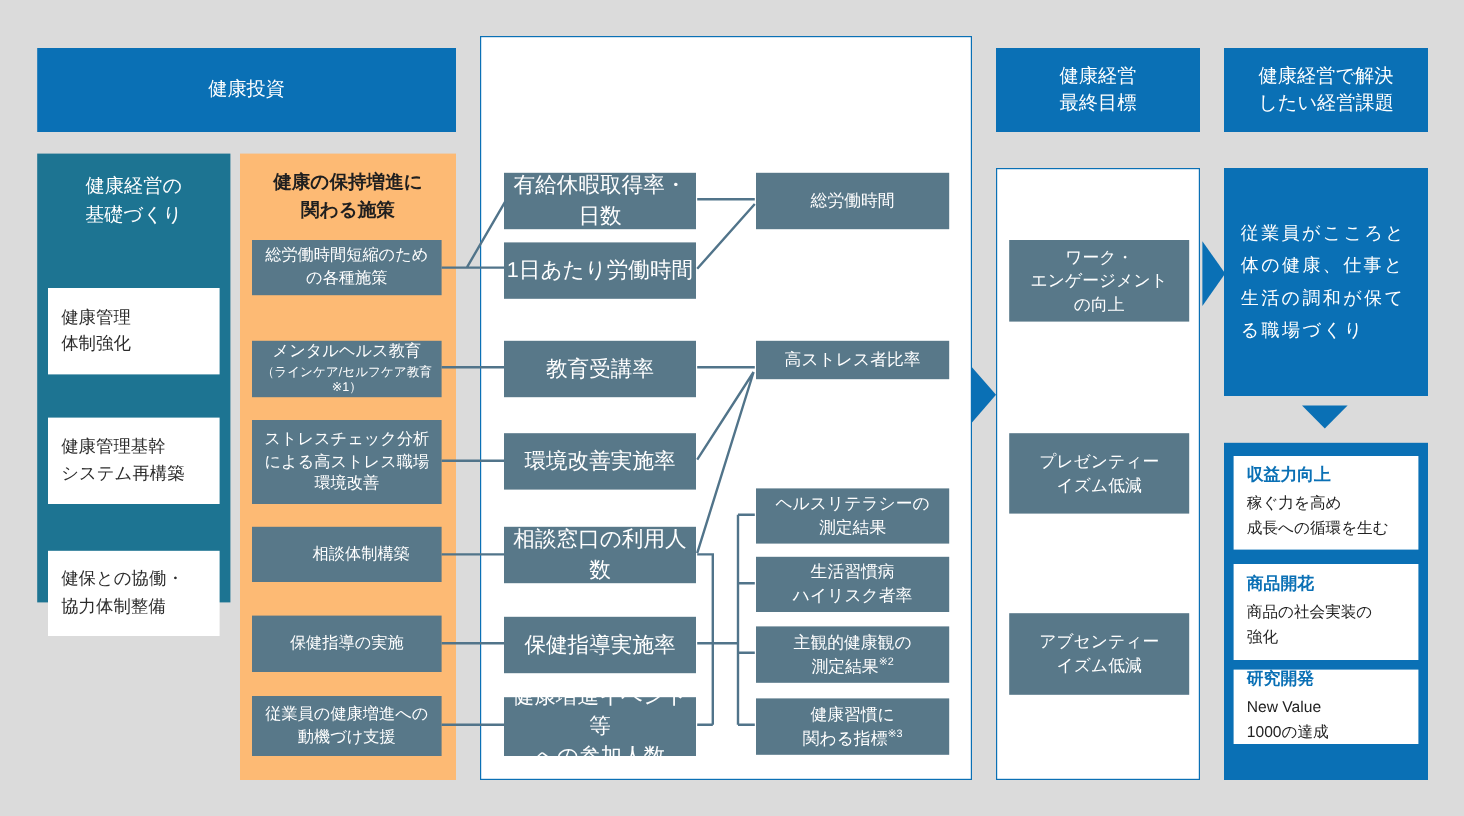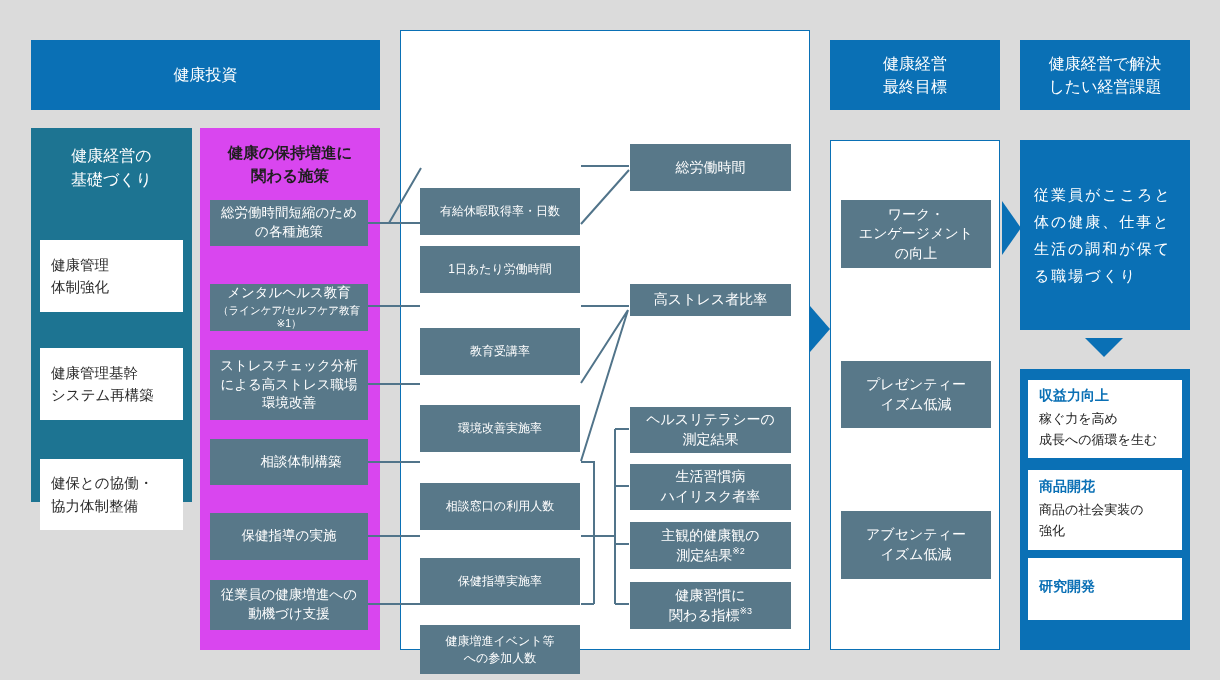--- a/index.html
+++ b/index.html
@@ -33,37 +33,37 @@
   #foundation-title{left:0;top:16px;width:100%;color:#fff;font-size:16px;line-height:1.5;}
   .wbox{
     background:#fff;color:#2b2b2b;
     font-size:14.5px;line-height:1.55;
     left:9px;width:143px;height:72px;
     padding-left:11px;
   }
   .wbox .txt{width:100%;}
   #fb1{top:112px;} #fb2{top:220px;} #fb3{top:331px;height:71px;}
   
-  #measures-panel{left:200px;top:128px;width:180px;height:522px;background:#d946ef;}
+  #measures-panel{left:200px;top:128px;width:180px;height:522px;background:#fdba74;}
   #measures-title{left:0;top:13px;width:100%;color:#1f1f1f;font-size:15.5px;line-height:1.5;font-weight:600;}
   .gbox{
     background:#587889;color:#fff;
     font-size:13.5px;line-height:1.4;
   }
   .mbox{left:10px;width:158px;}
   #m1{top:72px;height:46px;}
   #m2{top:156px;height:47px;}
   #m3{top:222px;height:70px;}
   #m4{top:311px;height:46px;padding-left:24px;}
   #m5{top:385px;height:47px;}
   #m6{top:452px;height:50px;}
   .sub{display:block;font-size:10.5px;line-height:1.3;margin-top:1px;}
   
   #metrics-container{left:400px;top:30px;width:410px;height:620px;background:#fff;border:1.5px solid #0a70b5;}
-  .cbox{left:19px;width:160px;font-size:12px;margin-top:44px;}
+  .cbox{left:19px;width:160px;font-size:18px;}
   .dbox{left:229px;width:161px;font-size:14px;}
   #c1{top:113px;height:47px;} #c2{top:171px;height:47px;}
   #c3{top:253px;height:47px;} #c4{top:330px;height:47px;}
   #c5{top:408px;height:47px;} #c6{top:483px;height:47px;}
   #c7{top:550px;height:49px;}
   #d1{top:113px;height:47px;} #d2{top:253px;height:32px;}
   #d3{top:376px;height:46px;} #d4{top:433px;height:46px;}
   #d5{top:491px;height:47px;} #d6{top:551px;height:47px;}
   sup{font-size:9px;}
   
@@ -225,20 +225,22 @@
       <div class="card-body">稼ぐ力を高め
 成長への循環を生む</div>
     </div>
     <div id="card2" class="abs card">
       <div class="card-title">商品開花</div>
       <div class="card-body">商品の社会実装の
 強化</div>
     </div>
     <div id="card3" class="abs card">
       <div class="card-title">研究開発</div>
+      <div class="card-body">New Value
+1000の達成</div>
     </div>
   </div>
 
   <svg id="overlay" width="1220" height="680" viewBox="0 0 1220 680">
 
     <g stroke="#51748a" stroke-width="2" fill="none">
       <path d="M368 223 H420 M389 223 L421 168"></path>
       <path d="M368 306 H420"></path>
       <path d="M368 384 H420"></path>
       <path d="M368 462 H420"></path>

